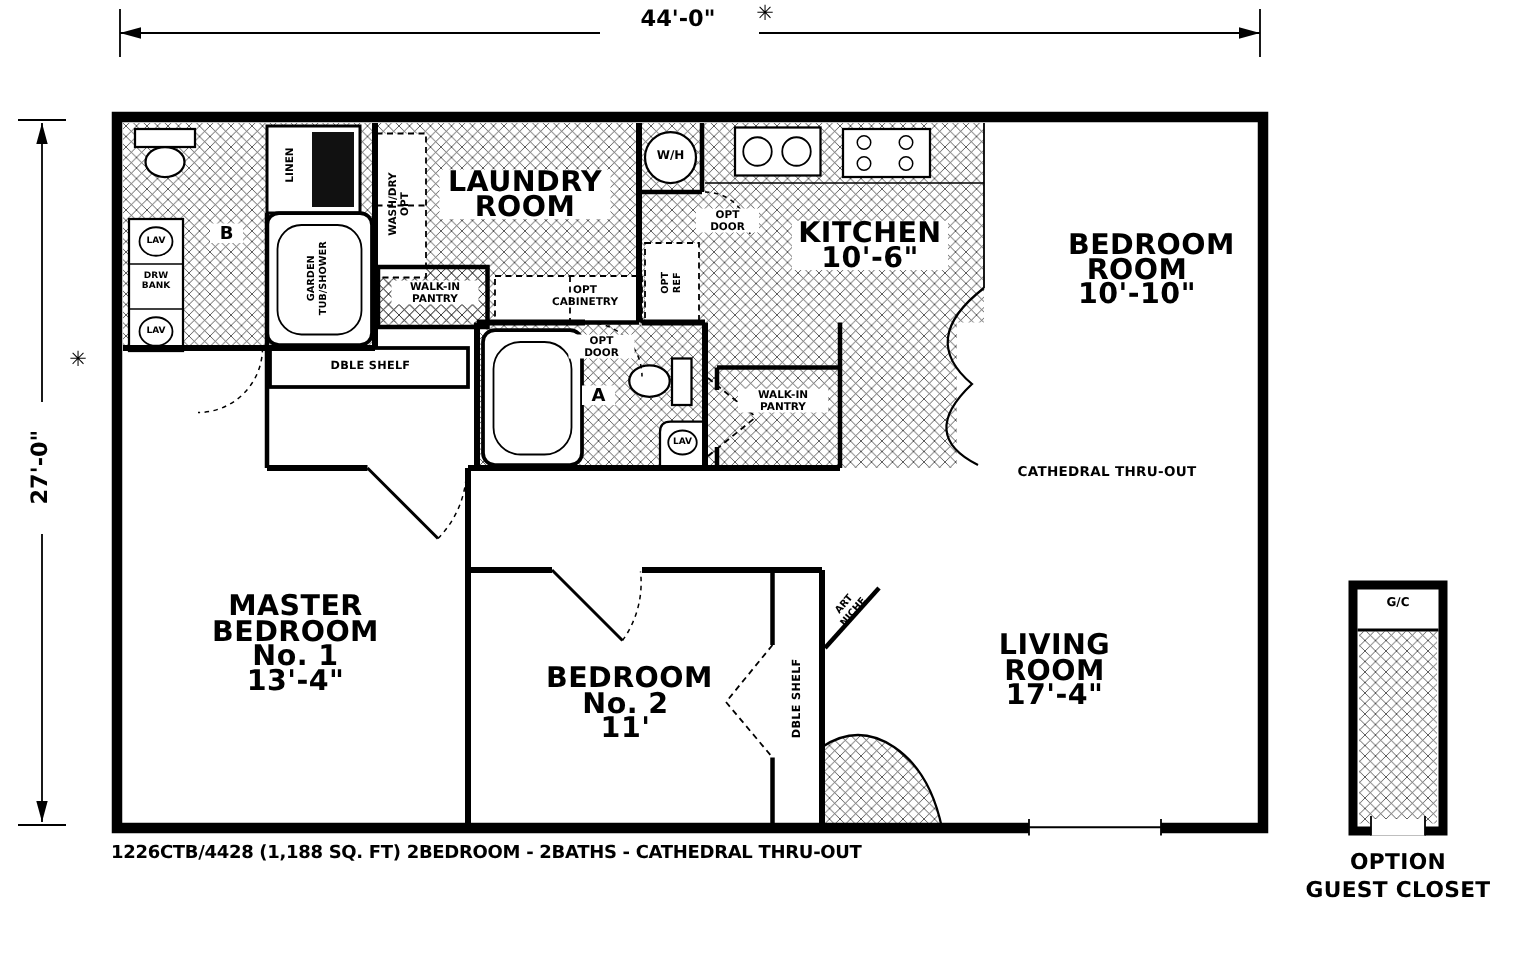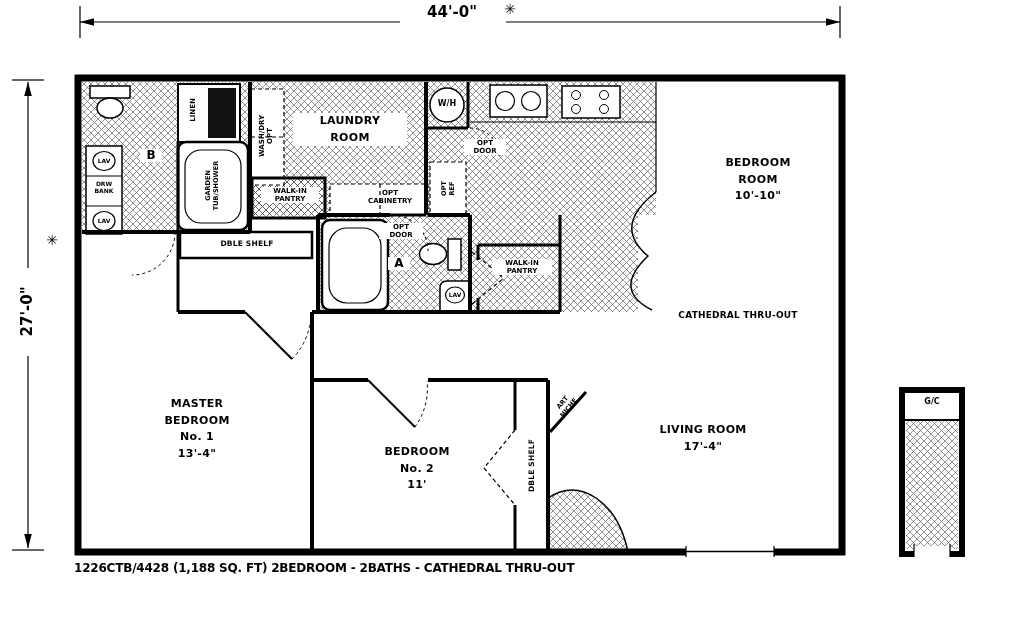--- a/index.html
+++ b/index.html
@@ -1,21 +1,21 @@
 <!DOCTYPE html>
 <html><head>
 <meta charset="utf-8">
 <style>
   html,body{margin:0;padding:0;background:#ffffff;}
   .canvas{position:relative;width:1024px;height:643px;background:#fff;
           font-family:"DejaVu Sans","Liberation Sans",sans-serif;color:#000;overflow:hidden;}
   .canvas svg{position:absolute;left:0;top:0;}
   .lbl{position:absolute;font-weight:bold;color:#000;text-align:center;line-height:1.12;}
   .ln{display:block;}
-  .room{font-size:11px;letter-spacing:.3px;line-height:16.5px;}
+  .room{font-size:19px;letter-spacing:.3px;line-height:16.5px;}
   .dim{font-size:15px;}
   .ast{font-size:14px;}
   .letter{font-size:12px;line-height:13px;}
   .s9{font-size:9px;line-height:11px;letter-spacing:.2px;}
   .s8{font-size:8px;line-height:9px;}
   .s75{font-size:7.5px;line-height:9px;letter-spacing:.2px;}
   .s7{font-size:7px;line-height:8px;}
   .s65{font-size:6.5px;line-height:7.5px;}
   .s6{font-size:6px;line-height:7px;}
   .bg{background:#fff;padding:0 2px;}
@@ -171,20 +171,24 @@
 
 <div class="lbl dim" style="left:402px;top:4px;width:100px">44'-0"</div>
 <div class="lbl ast" style="left:500px;top:2px;width:20px">✳</div>
 <div class="lbl dim rot90" style="left:-13px;top:303px;width:80px">27'-0"</div>
 <div class="lbl ast" style="left:42px;top:233px;width:20px">✳</div>
 
 <div class="lbl room bg" style="left:293px;top:113px;width:110px">
   <span class="ln">LAUNDRY</span>
   <span class="ln">ROOM</span>
 </div>
+<div class="lbl room bg" style="left:528px;top:147px;width:100px">
+  <span class="ln">KITCHEN</span>
+  <span class="ln">10'-6"</span>
+</div>
 <div class="lbl room" style="left:712px;top:155px;width:92px">
   <span class="ln">BEDROOM</span>
   <span class="ln">ROOM</span>
   <span class="ln">10'-10"</span>
 </div>
 <div class="lbl room" style="left:134px;top:396px;width:126px">
   <span class="ln">MASTER</span>
   <span class="ln">BEDROOM</span>
   <span class="ln">No. 1</span>
   <span class="ln">13'-4"</span>
@@ -245,14 +249,18 @@
 </div>
 <div class="lbl s9" style="left:657px;top:310px;width:162px">CATHEDRAL THRU-OUT</div>
 <div class="lbl s75 rot90" style="left:494px;top:461px;width:74px">DBLE SHELF</div>
 <div class="lbl s65 rot-art" style="left:545px;top:398px;width:42px">
   <span class="ln">ART</span>
   <span class="ln">NICHE</span>
 </div>
 <div class="lbl s8" style="left:916px;top:397px;width:32px">G/C</div>
 
 <div class="lbl caption" style="left:74px;top:562px;width:700px">1226CTB/4428 (1,188 SQ. FT) 2BEDROOM - 2BATHS - CATHEDRAL THRU-OUT</div>
+<div class="lbl option" style="left:866px;top:566px;width:132px">
+  <span class="ln">OPTION</span>
+  <span class="ln">GUEST CLOSET</span>
+</div>
 
 </div>
 
 </body></html>

